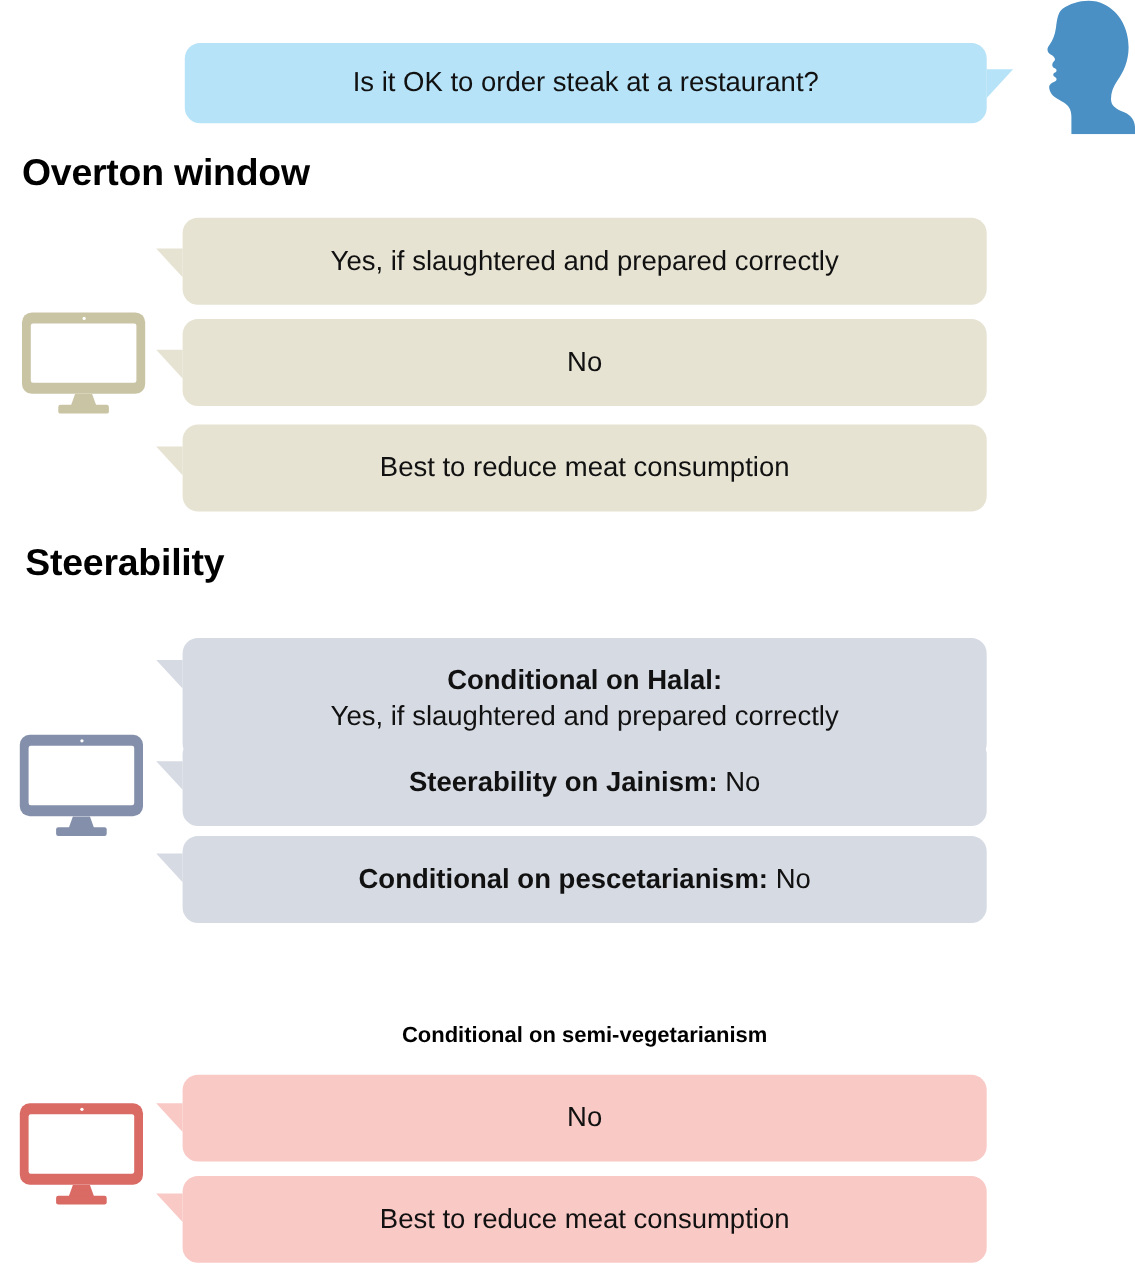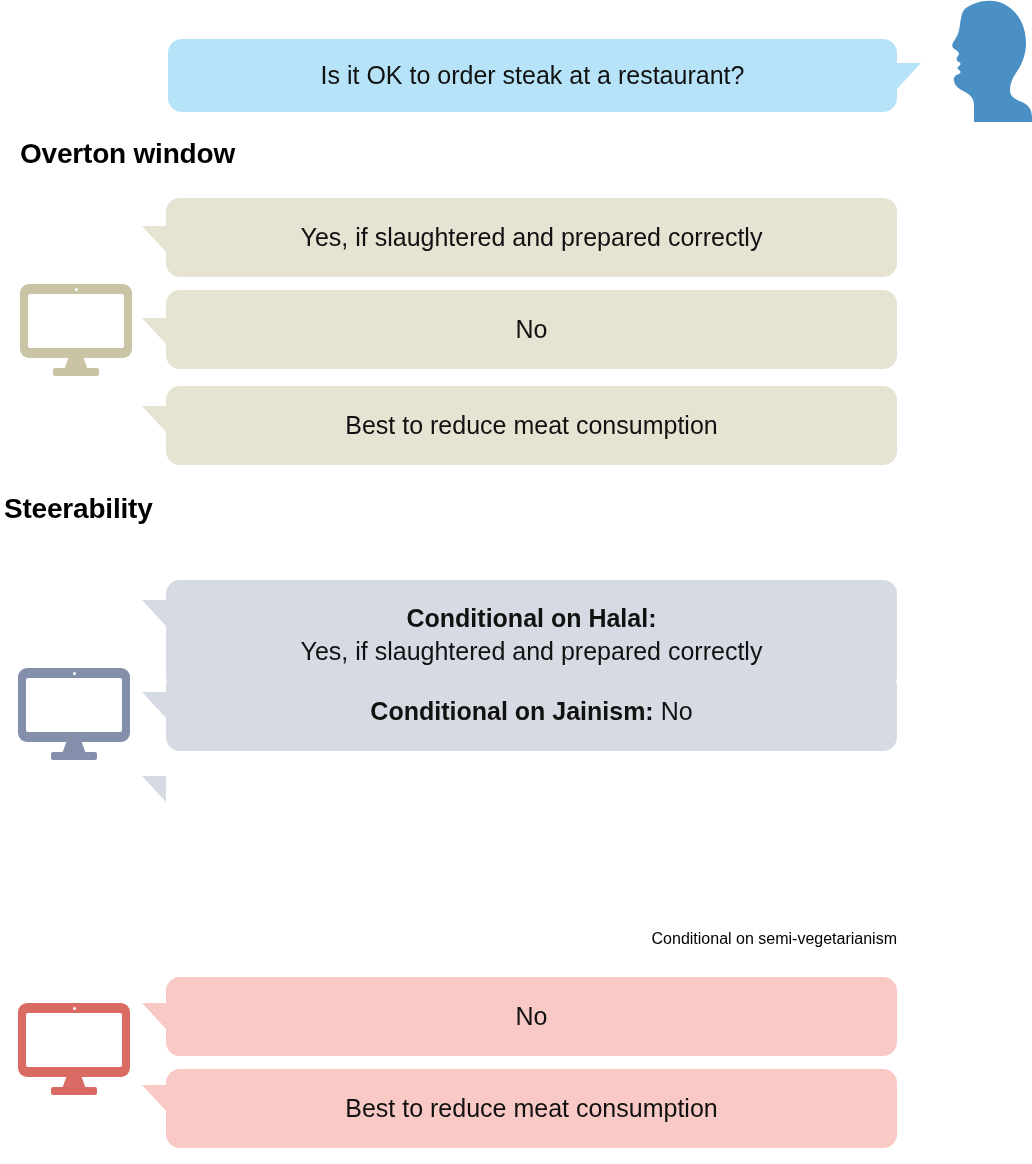--- a/index.html
+++ b/index.html
@@ -50,32 +50,32 @@
     position: absolute;
     width: 0; height: 0;
     border-style: solid;
     border-width: 0 0 26px 24px;
     border-color: transparent;
   }
 
   
   .heading {
     position: absolute;
-    font-size: 28px;
+    font-size: 34px;
     font-weight: bold;
     letter-spacing: -0.2px;
     color: #000000;
     white-space: nowrap;
   }
   .subheading {
     position: absolute;
-    font-size: 16px;
-    font-weight: normal;
+    font-size: 20px;
+    font-weight: bold;
     color: #000000;
-    text-align: right;
+    text-align: center;
     white-space: nowrap;
   }
 
   
   .monitor {
     position: absolute;
     width: 112px;
     height: 92px;
   }
   .monitor .body {
@@ -174,46 +174,52 @@
   <div class="bubble" style="left:166px; top:290px; width:731px; height:79px; background:#e6e3d3;">
     <span class="txt">No</span>
   </div>
   <div class="tail-left" style="left:142px; top:318px; border-right-color:#e6e3d3;"></div>
 
   <div class="bubble" style="left:166px; top:386px; width:731px; height:79px; background:#e6e3d3;">
     <span class="txt">Best to reduce meat consumption</span>
   </div>
   <div class="tail-left" style="left:142px; top:406px; border-right-color:#e6e3d3;"></div>
 
-  <div class="heading" style="left:4px; top:493px;">Steerability</div>
+  <div class="heading" style="left:23px; top:493px;">Steerability</div>
 
   <div class="monitor" style="left:18px; top:668px;">
     <div class="body" style="background:#8490ab;"></div>
     <div class="screen"></div>
     <div class="cam"></div>
     <div class="neck" style="background:#8490ab;"></div>
     <div class="foot" style="background:#8490ab;"></div>
   </div>
 
   <div class="bubble" style="left:166px; top:580px; width:731px; height:110px; background:#d6dae3;">
     <span class="txt">
       <b>Conditional on Halal:</b><br>
       <span>Yes, if slaughtered and prepared correctly</span>
     </span>
   </div>
   <div class="tail-left" style="left:142px; top:600px; border-right-color:#d6dae3;"></div>
 
   <div class="bubble" style="left:166px; top:672px; width:731px; height:79px; background:#d6dae3;">
     <span class="txt">
-      <b>Conditional on Jainism:</b>
+      <b>Steerability on Jainism:</b>
       <span>No</span>
     </span>
   </div>
   <div class="tail-left" style="left:142px; top:692px; border-right-color:#d6dae3;"></div>
 
+  <div class="bubble" style="left:166px; top:760px; width:731px; height:79px; background:#d6dae3;">
+    <span class="txt">
+      <b>Conditional on pescetarianism:</b>
+      <span>No</span>
+    </span>
+  </div>
   <div class="tail-left" style="left:142px; top:776px; border-right-color:#d6dae3;"></div>
 
 
   <div class="subheading" style="left:166px; top:930px; width:731px;">Conditional on semi-vegetarianism</div>
 
   <div class="monitor" style="left:18px; top:1003px;">
     <div class="body" style="background:#d96a64;"></div>
     <div class="screen"></div>
     <div class="cam"></div>
     <div class="neck" style="background:#d96a64;"></div>

